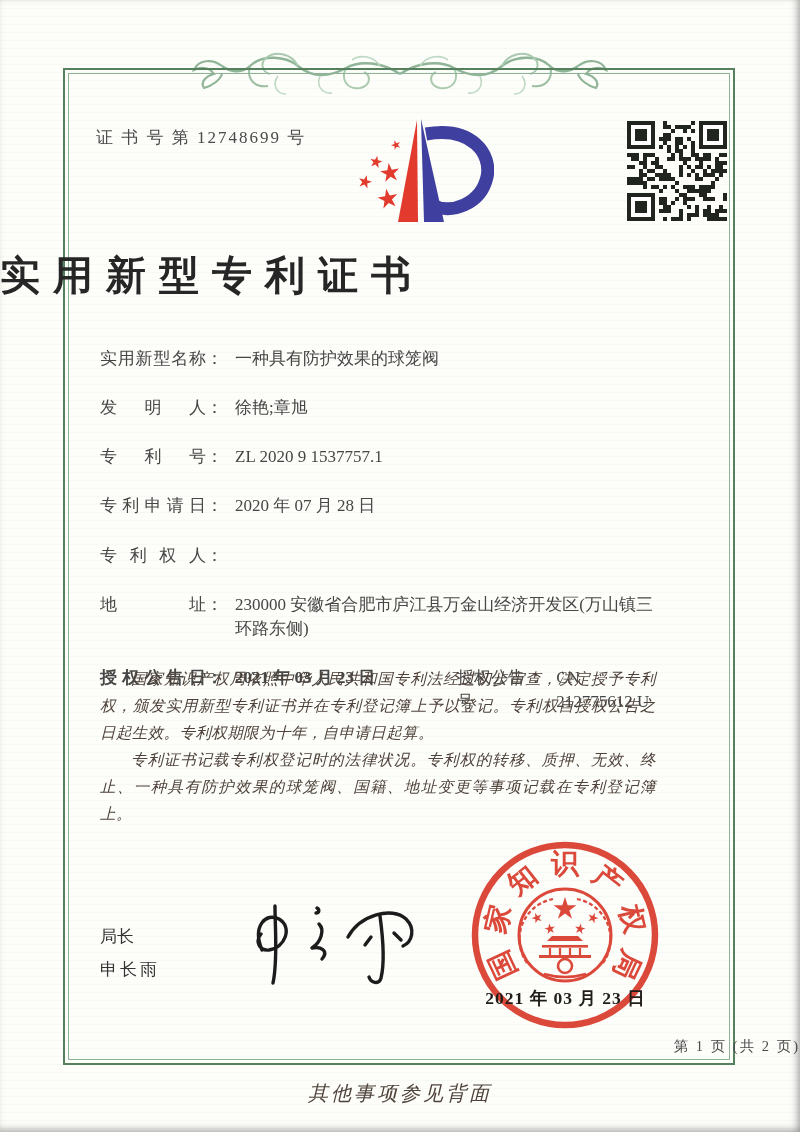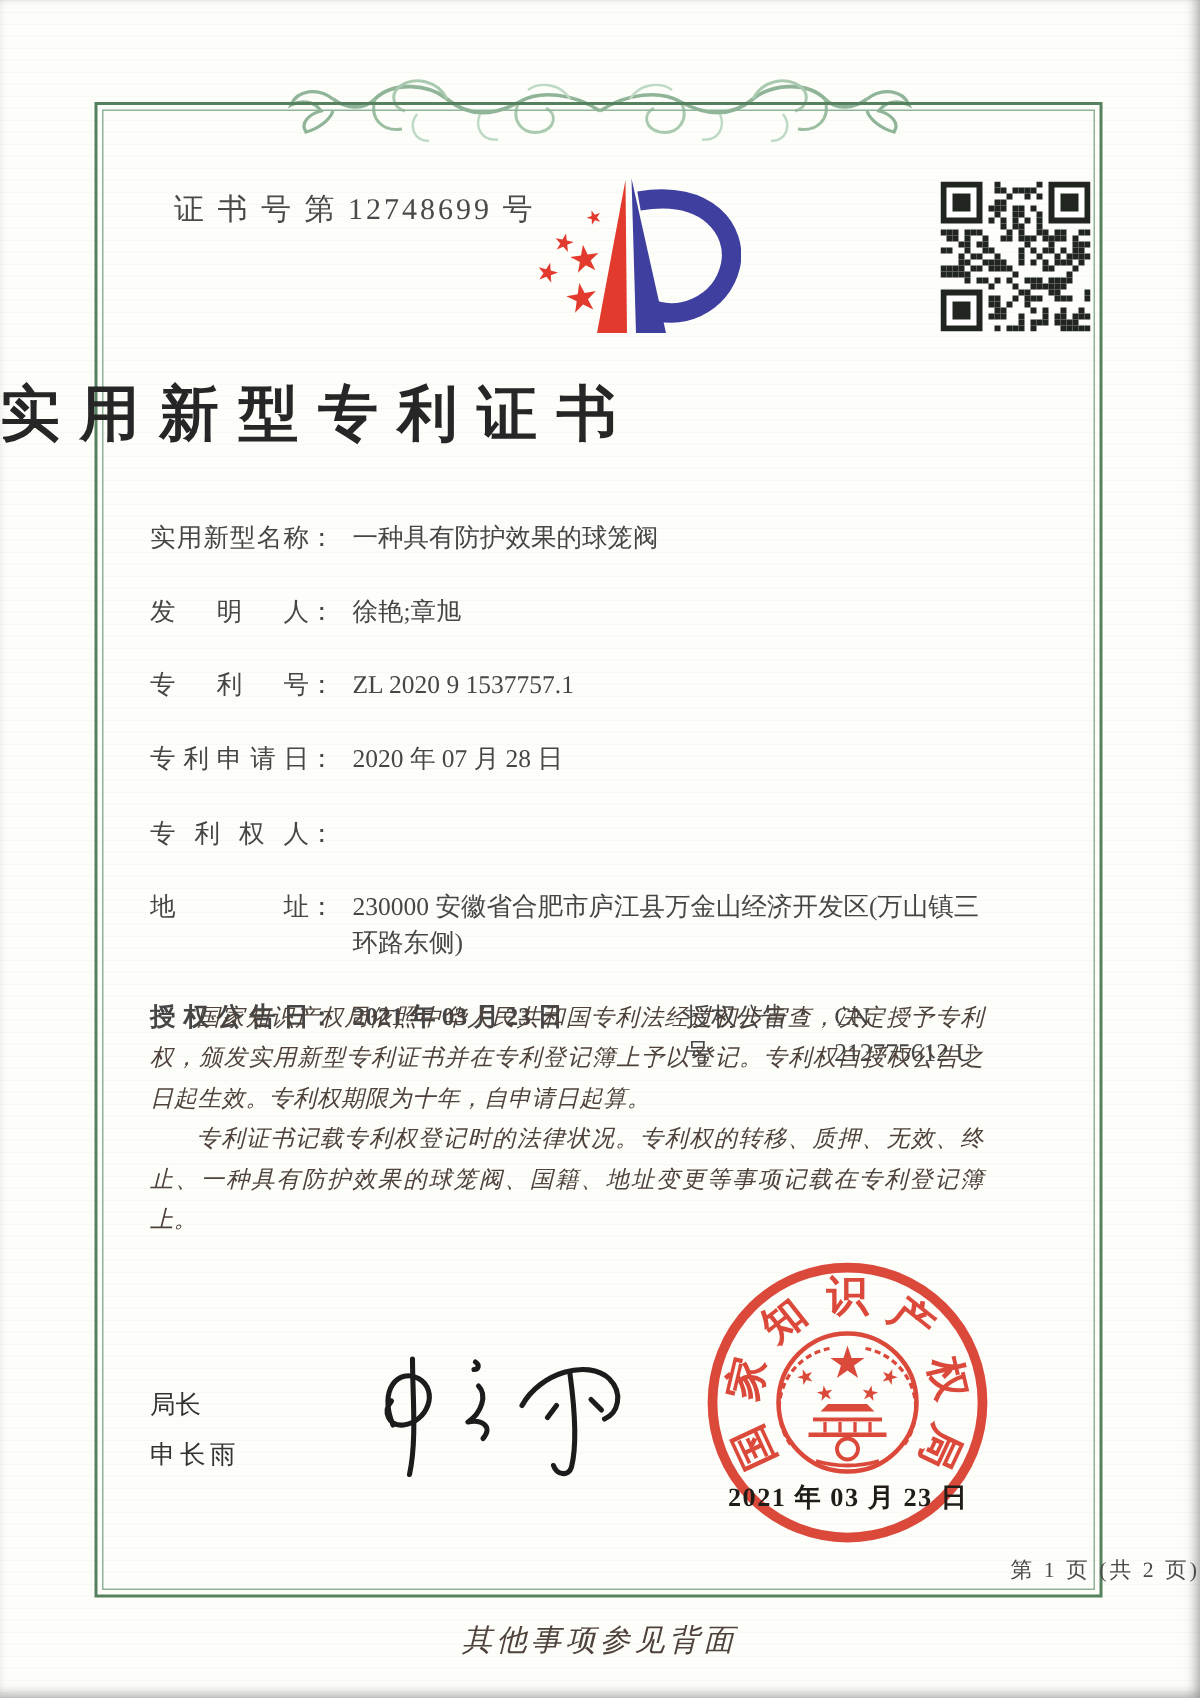--- a/index.html
+++ b/index.html
@@ -14,21 +14,21 @@
   }
   .border-box{
     position:absolute;left:63px;top:68px;width:668px;height:993px;
     border:2.5px solid #55815f;
   }
   .border-box .inner{
     position:absolute;left:3px;top:3px;right:3px;bottom:3px;
     border:1px solid #8fb397;
   }
   .abs{position:absolute;}
-  .cert-no{left:116px;top:126px;font-size:20px;letter-spacing:2px;color:#4a4a4a;}
+  .cert-no{left:96px;top:126px;font-size:17px;letter-spacing:2px;color:#4a4a4a;}
   .title{left:0;right:0;top:248px;font-size:40px;font-weight:600;
     letter-spacing:13px;color:#262626;}
   .fields{left:100px;top:347px;width:556px;font-size:17px;color:#464646;}
   .frow{display:flex;margin-bottom:25px;line-height:1.42;}
   .flabel{width:106px;flex:none;text-align:justify;text-align-last:justify;}
   .fcolon{flex:none;margin-right:12px;}
   .fvalue{flex:1;}
   .grant-row{display:flex;margin-bottom:0;line-height:1.42;}
   .pair{display:flex;}
   .pair-1{width:357px;flex:none;font-weight:bold;}

